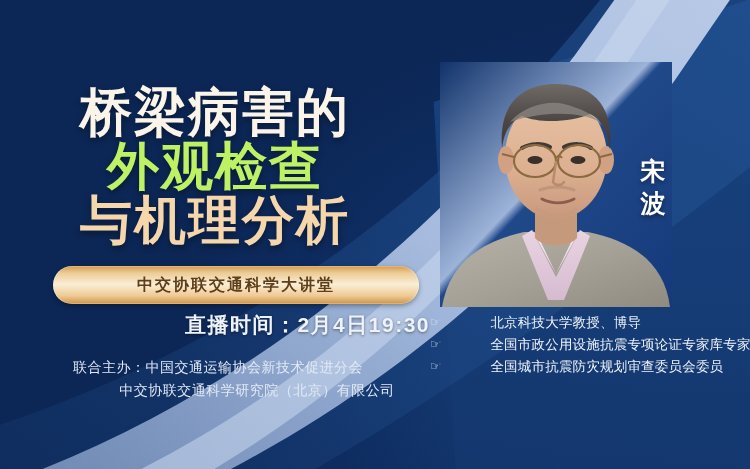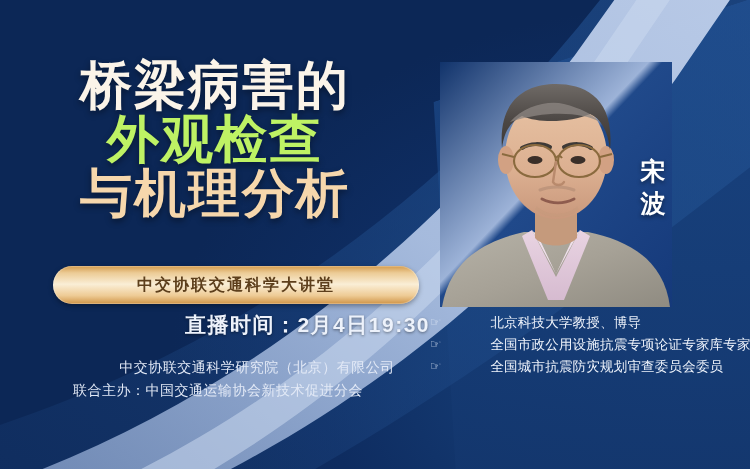--- a/index.html
+++ b/index.html
@@ -66,21 +66,21 @@
   .headline{
     position:absolute;
     left:0;top:58px;width:430px;
     text-align:center;
     line-height:1.04;
     letter-spacing:2px;
     font-weight:bold;
     font-size:52px;
     text-shadow:0 3px 6px rgba(0,0,0,.40);
   }
-  .hl-1{color:#fbf4e9;display:block;}
+  .hl-1{color:#fbf4e9;display:block;margin-top:27px;}
   .hl-2{color:#bef264;display:block;}
   .hl-3{color:#f6d7ac;display:block;text-align:center;}
 
   
   .pill{
     position:absolute;
     left:53px;top:266px;
     width:366px;height:38px;
     border-radius:19px;
     background:linear-gradient(180deg,#d39a4c 0%,#eccb95 18%,#faeed6 48%,#eecb95 78%,#cf9447 100%);
@@ -268,22 +268,22 @@
     <span class="hl-3">与机理分析</span>
   </div>
 
   <div class="pill">
     <span class="pill-text">中交协联交通科学大讲堂</span>
   </div>
 
   <div class="livetime">直播时间：2月4日19:30</div>
 
   <div class="organizers">
+    <span class="org-line org-line-1">联合主办：中国交通运输协会新技术促进分会</span>
     <span class="org-line org-line-2">中交协联交通科学研究院（北京）有限公司</span>
-    <span class="org-line org-line-1">联合主办：中国交通运输协会新技术促进分会</span>
   </div>
 
   <div class="speaker-name">
     <span>宋</span>
     <span>波</span>
   </div>
 
   <div class="credentials">
     <div class="cred-row">
       <span class="cred-icon">☞</span>

